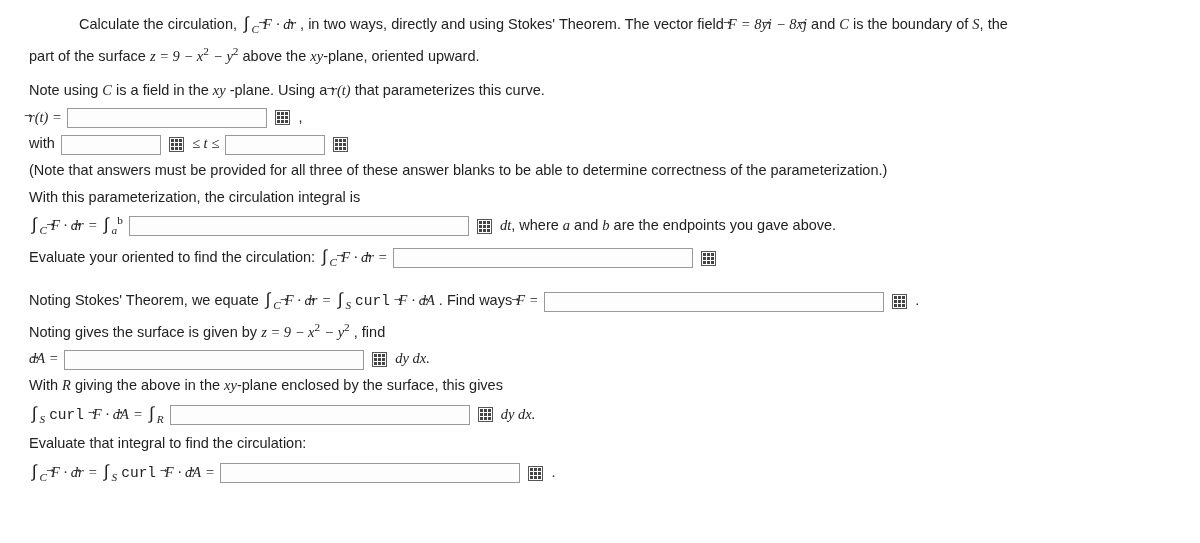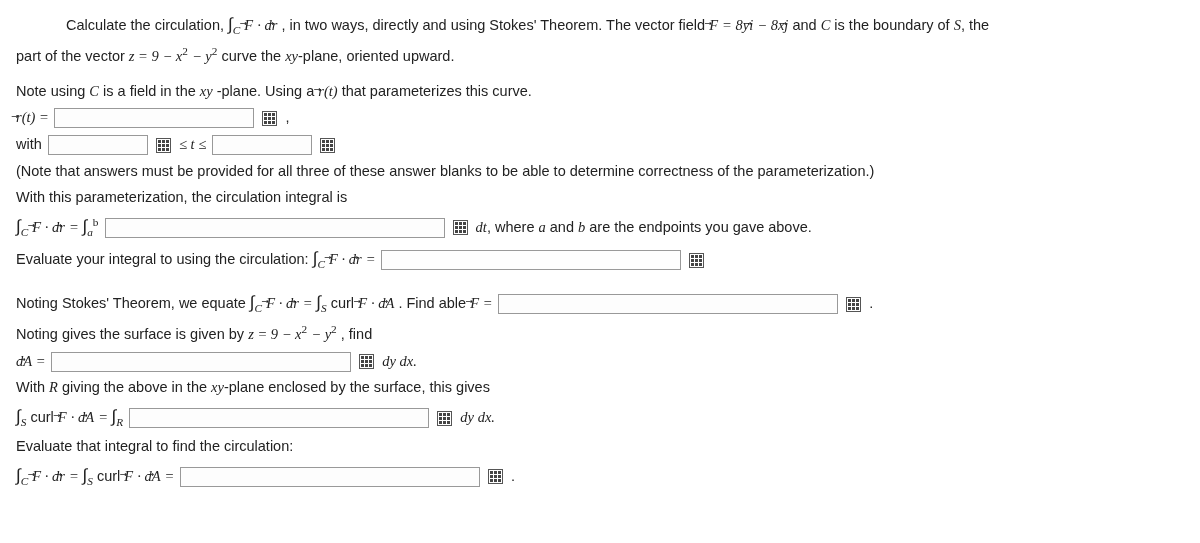--- a/index.html
+++ b/index.html
@@ -6,21 +6,21 @@
     body {
       margin: 0;
       padding: 8px 12px;
       font-family: Arial, Helvetica, sans-serif;
       font-size: 14.5px;
       color: #222;
       line-height: 1.7;
       width: 1200px;
     }
     .math { font-family: Georgia, 'Times New Roman', serif; font-style: italic; }
-    .mathn { font-family: Liberation Sans, sans-serif; font-style: normal; }
+    .mathn { font-family: Liberation Mono, monospace; font-style: normal; }
     .sub { font-size: 0.78em; vertical-align: sub; font-style: italic; font-family: Georgia, serif; }
     .sup { font-size: 0.78em; vertical-align: super; font-style: normal; font-family: Georgia, serif; }
     .vec { position: relative; }
     .vec::after {
       content: "\20D7";
       position: absolute;
       left: 0.18em;
       top: -0.05em;
       font-style: normal;
     }
@@ -50,44 +50,44 @@
       grid-template-columns: repeat(3, 3px);
       grid-template-rows: repeat(3, 3px);
       gap: 1px;
     }
     .grid-icon i {
       display: block;
       width: 3px; height: 3px;
       background: #444;
     }
     .note { }
-    .row { margin: 2px 4px;  }
+    .row { margin: 2px 17px;  }
     .indent { padding-left: 50px; }
     .intc::before { content: "\222B"; font-size: 1.2em; font-style: normal; }
   </style>
 </head>
 <body>
 
 <div class="row indent">
   <span>Calculate the circulation, </span>
   <span class="mathn intc"></span><span class="sub">C</span>
   <span class="math vec">F</span>
   <span class="math"> · d</span><span class="math vec">r</span>
   <span>, in two ways, directly and using Stokes' Theorem. The vector field </span>
   <span class="math vec">F</span>
   <span class="math"> = 8y</span><span class="math vec">i</span>
   <span class="math"> − 8x</span><span class="math vec">j</span>
   <span> and </span><span class="math">C</span>
   <span> is the boundary of </span><span class="math">S</span><span>, the</span>
 </div>
 <div class="row">
-  <span>part of the vector </span>
+  <span>part of the surface </span>
   <span class="math">z = 9 − x</span><span class="sup">2</span>
   <span class="math"> − y</span><span class="sup">2</span>
-  <span> curve the </span><span class="math">xy</span><span>-plane, oriented upward.</span>
+  <span> above the </span><span class="math">xy</span><span>-plane, oriented upward.</span>
 </div>
 
 <div class="row" style="margin-top:10px;">
   <span>Note using </span><span class="math">C</span>
   <span> is a field in the </span><span class="math">xy</span>
   <span>-plane. Using a </span><span class="math vec">r</span><span class="math">(t)</span>
   <span> that parameterizes this curve.</span>
 </div>
 
 <div class="row">
@@ -155,21 +155,21 @@
         <i></i>
         <i></i>
         <i></i>
       </span></span>
   <span class="math">dt</span><span>, where </span>
   <span class="math">a</span><span> and </span><span class="math">b</span>
   <span> are the endpoints you gave above.</span>
 </div>
 
 <div class="row">
-  <span>Evaluate your integral to using the circulation: </span>
+  <span>Evaluate your oriented to find the circulation: </span>
   <span class="mathn intc"></span><span class="sub">C</span>
   <span class="math vec">F</span><span class="math"> · d</span><span class="math vec">r</span>
   <span class="math"> = </span>
   <span class="input-blank w-lg"></span>
   <span class="grid-icon"><span>
         <i></i>
         <i></i>
         <i></i>
         <i></i>
         <i></i>
@@ -181,21 +181,21 @@
 </div>
 
 <div class="row" style="margin-top:14px;">
   <span>Noting Stokes' Theorem, we equate </span>
   <span class="mathn intc"></span><span class="sub">C</span>
   <span class="math vec">F</span><span class="math"> · d</span><span class="math vec">r</span>
   <span class="math"> = </span>
   <span class="mathn intc"></span><span class="sub">S</span>
   <span class="mathn"> curl </span><span class="math vec">F</span>
   <span class="math"> · d</span><span class="math vec">A</span>
-  <span>. Find able </span><span class="math vec">F</span><span class="math"> = </span>
+  <span>. Find ways </span><span class="math vec">F</span><span class="math"> = </span>
   <span class="input-blank w-xl"></span>
   <span class="grid-icon"><span>
         <i></i>
         <i></i>
         <i></i>
         <i></i>
         <i></i>
         <i></i>
         <i></i>
         <i></i>

